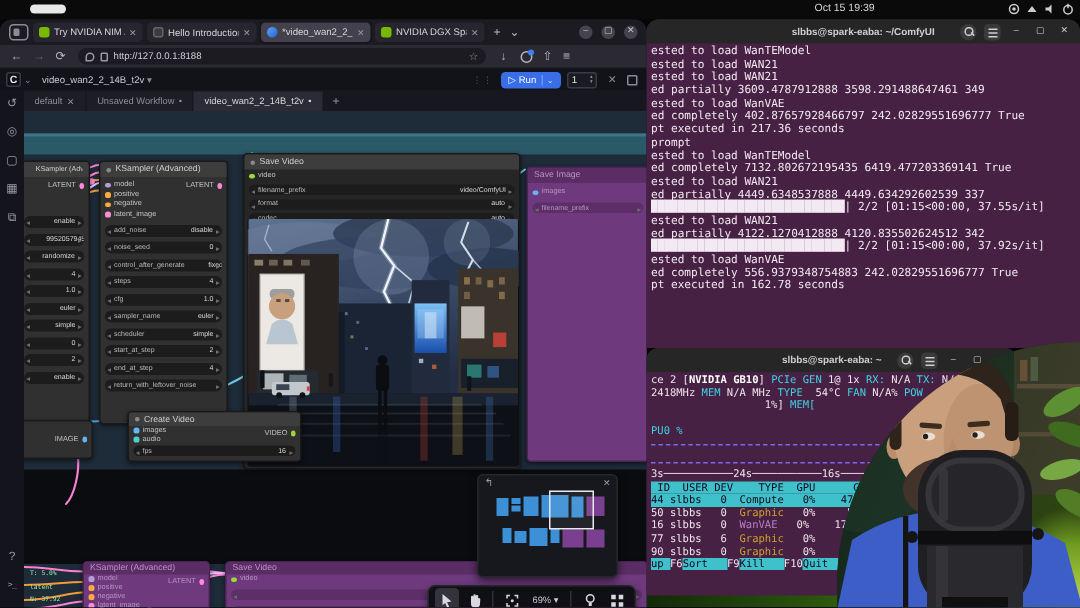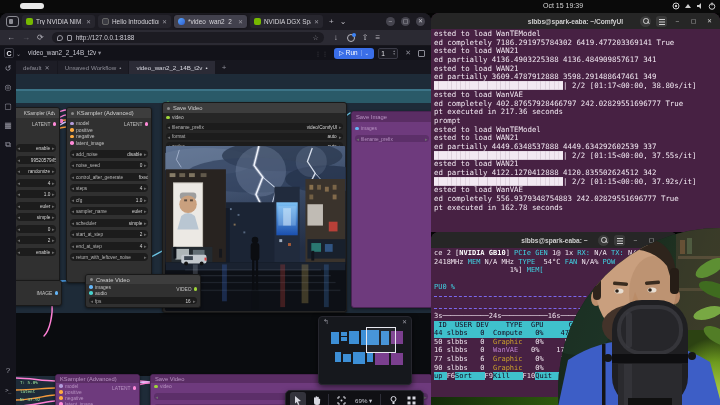--- a/index.html
+++ b/index.html
@@ -735,31 +735,29 @@
       <div class="term-btns">
         <span class="srch"></span>
         <span class="mnu"></span>
         <span class="hbtn flat">–</span>
         <span class="hbtn flat">▢</span>
         <span class="hbtn flat">✕</span>
       </div>
     </div>
     <div class="body">
         <div class="lline">ested to load WanTEModel</div>
-        <div class="lline">ed completely 7186.291975784302 6419.477203369141 True</div>
         <div class="lline">ested to load WAN21</div>
-        <div class="lline">ed partially 4136.4903225388 4136.484909857617 341</div>
         <div class="lline">ested to load WAN21</div>
         <div class="lline">ed partially 3609.4787912888 3598.291488647461 349</div>
-        <div class="lline">█████████████████████████████| 2/2 [01:17&lt;00:00, 38.80s/it]</div>
         <div class="lline">ested to load WanVAE</div>
         <div class="lline">ed completely 402.87657928466797 242.02829551696777 True</div>
         <div class="lline">pt executed in 217.36 seconds</div>
         <div class="lline">prompt</div>
         <div class="lline">ested to load WanTEModel</div>
+        <div class="lline">ed completely 7132.802672195435 6419.477203369141 True</div>
         <div class="lline">ested to load WAN21</div>
         <div class="lline">ed partially 4449.6348537888 4449.634292602539 337</div>
         <div class="lline">█████████████████████████████| 2/2 [01:15&lt;00:00, 37.55s/it]</div>
         <div class="lline">ested to load WAN21</div>
         <div class="lline">ed partially 4122.1270412888 4120.835502624512 342</div>
         <div class="lline">█████████████████████████████| 2/2 [01:15&lt;00:00, 37.92s/it]</div>
         <div class="lline">ested to load WanVAE</div>
         <div class="lline">ed completely 556.9379348754883 242.02829551696777 True</div>
         <div class="lline">pt executed in 162.78 seconds</div>
       </div>

